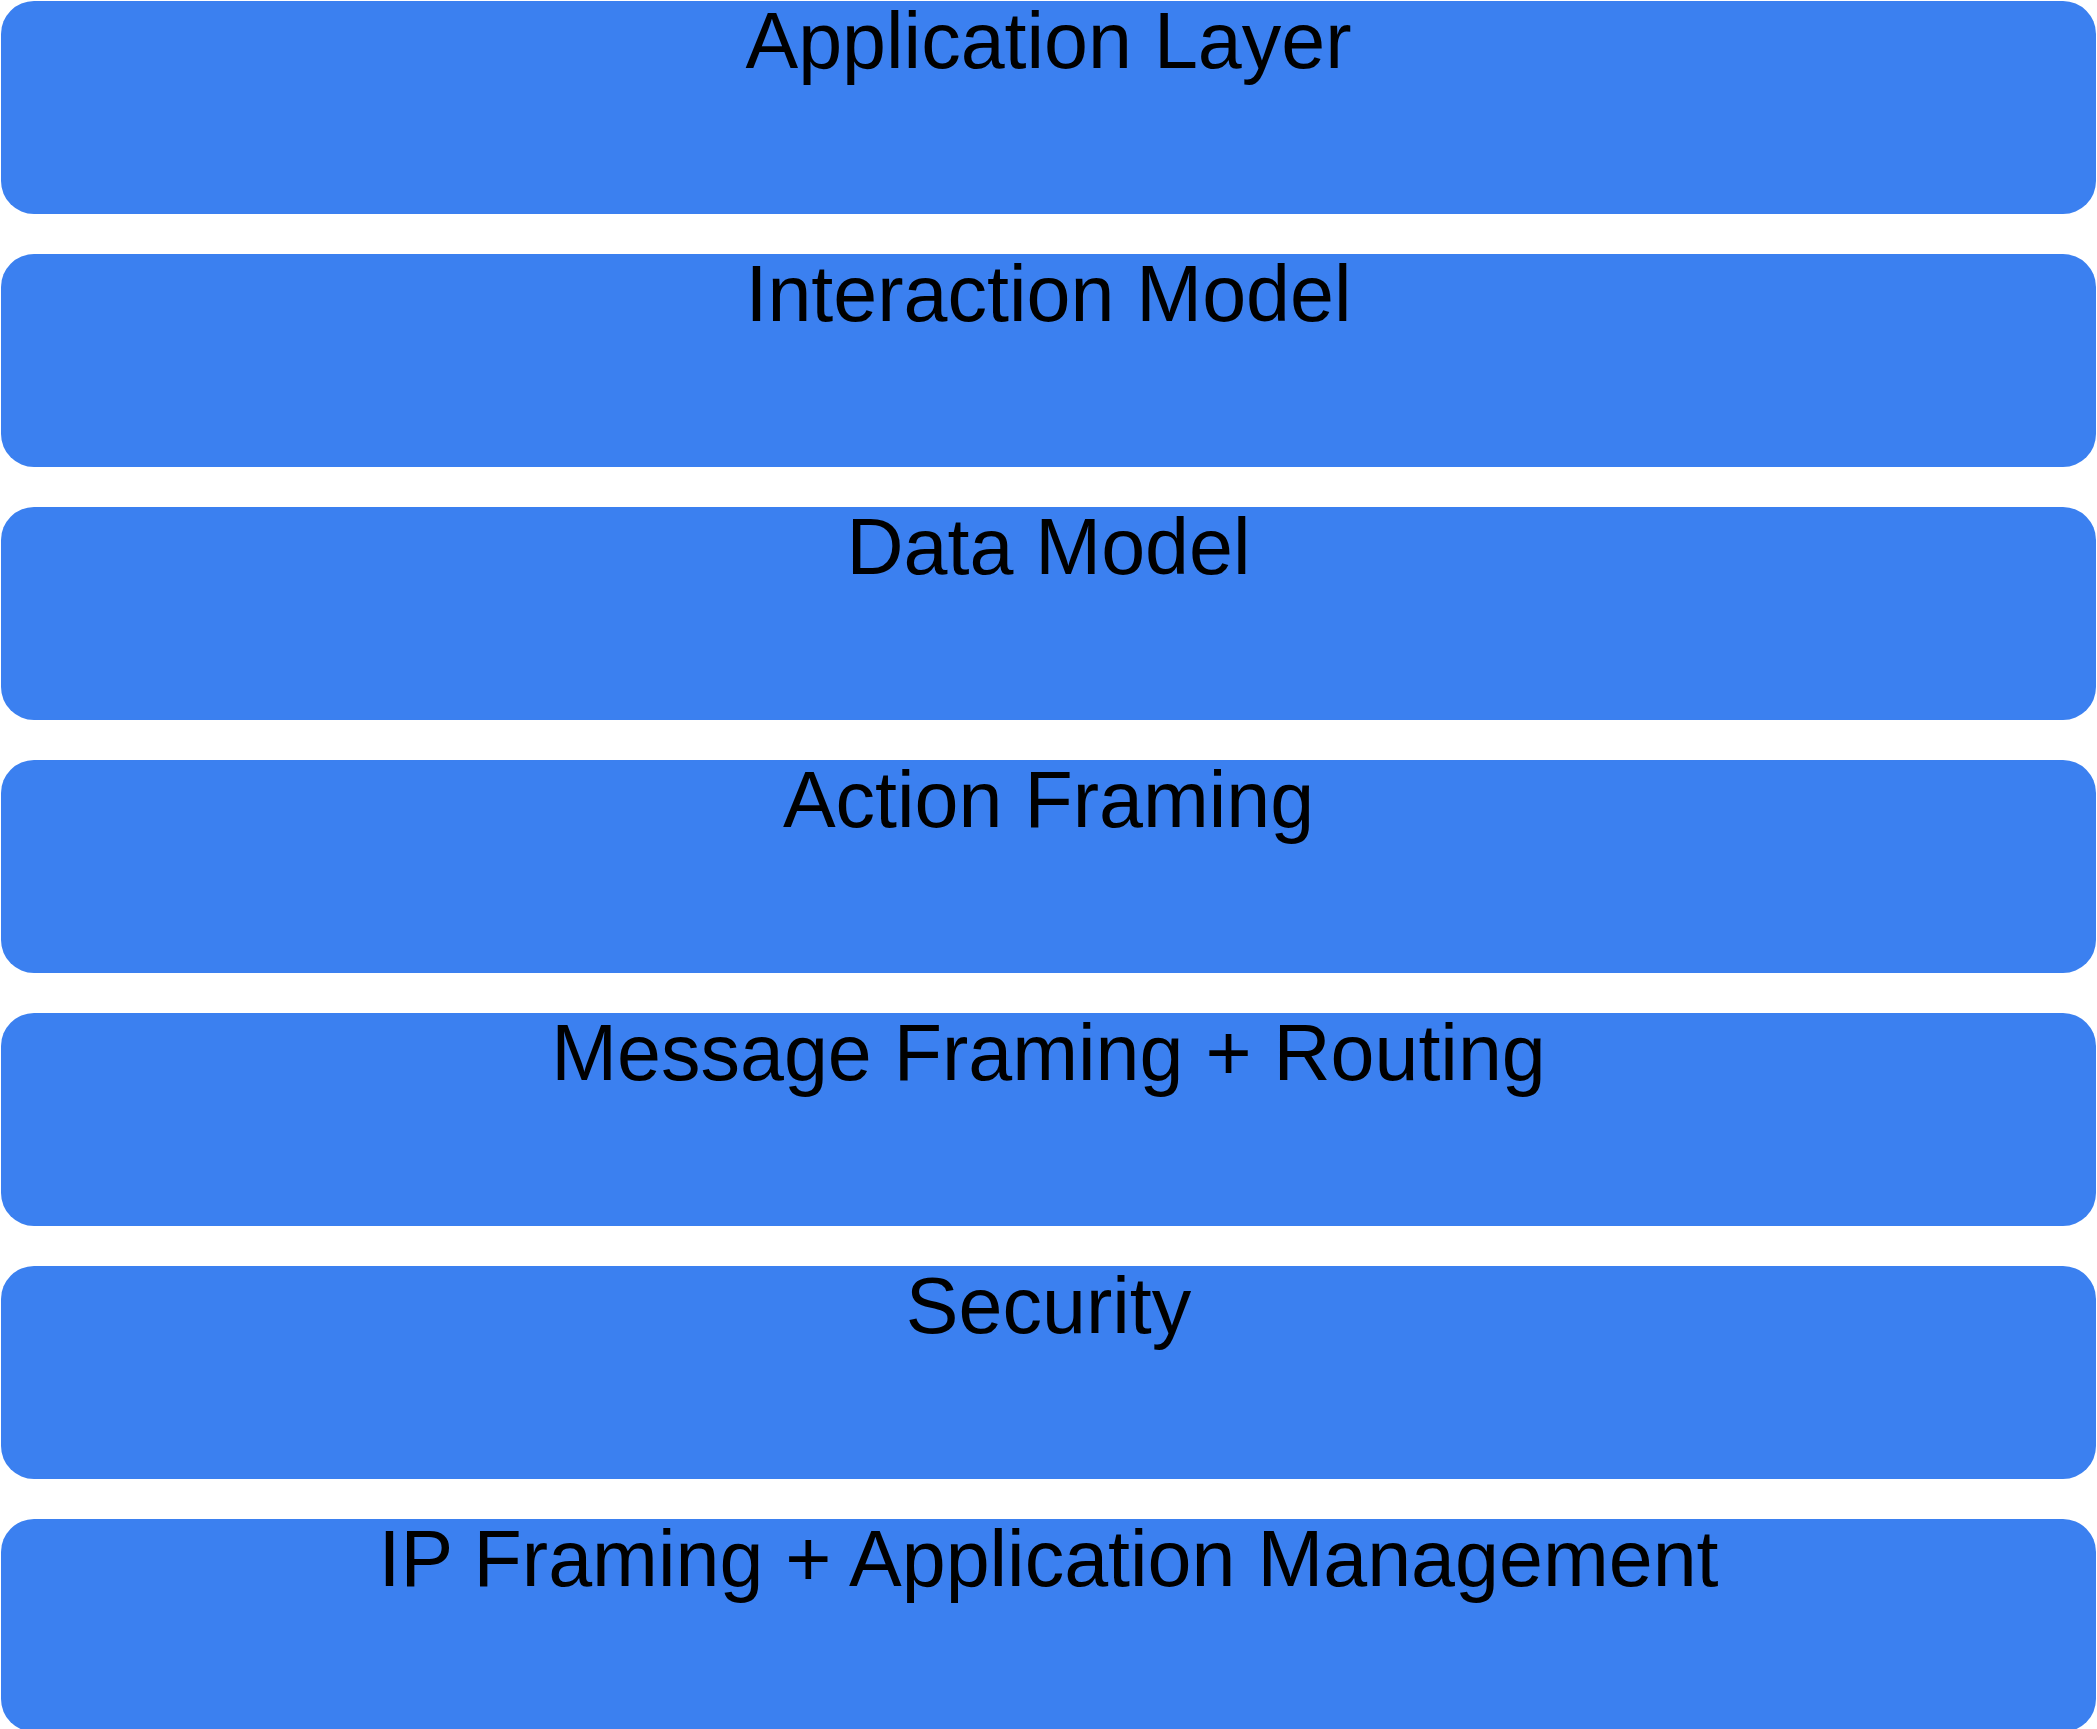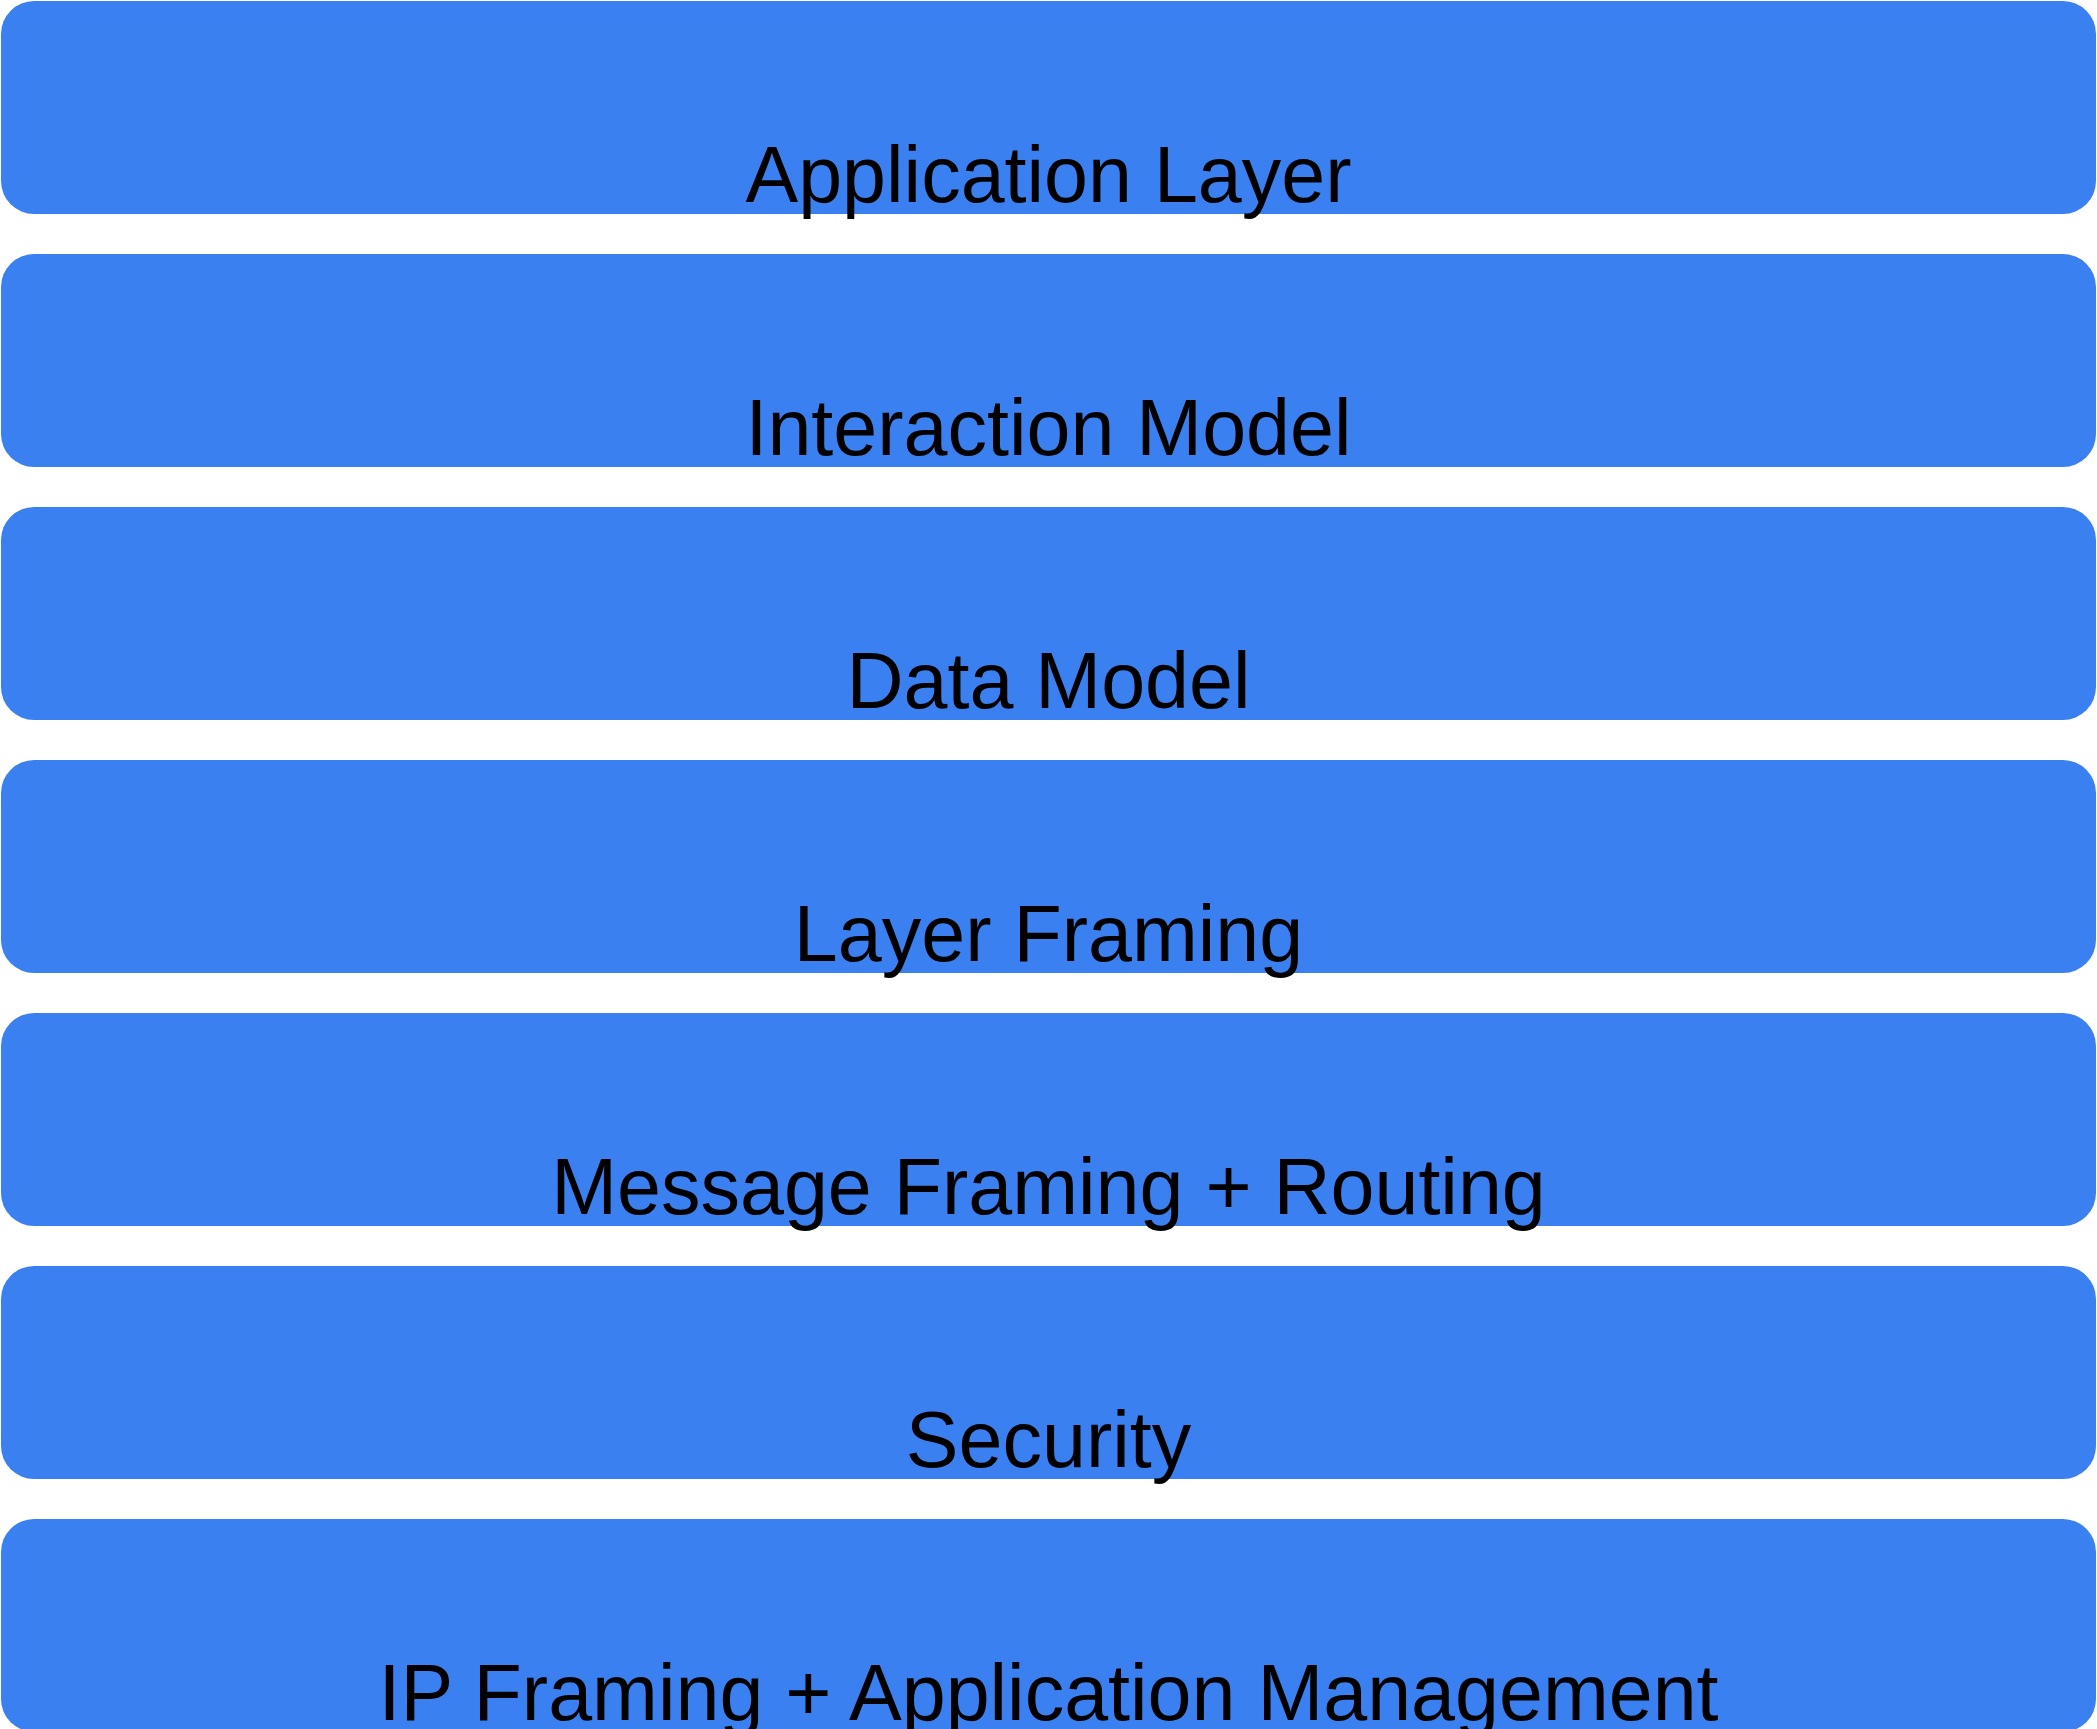--- a/index.html
+++ b/index.html
@@ -22,21 +22,21 @@
     width: 2095px;
     margin: 0 auto;
     padding-top: 1.4px;
   }
   .layer {
     height: 213px;
     flex: 0 0 213px;
     background: var(--layer-fill, #3B80F0);
     border-radius: 33px;
     display: flex;
-    align-items: flex-end;
+    align-items: flex-start;
     justify-content: center;
   }
   .layer-label {
     color: var(--label-color, #000000);
     font-size: 79px;
     font-weight: 400;
     letter-spacing: 0;
     white-space: nowrap;
     line-height: 1;
     text-align: center;
@@ -54,21 +54,21 @@
 
     <div class="layer">
       <span class="layer-label">Interaction Model</span>
     </div>
 
     <div class="layer">
       <span class="layer-label">Data Model</span>
     </div>
 
     <div class="layer">
-      <span class="layer-label">Layer Framing</span>
+      <span class="layer-label">Action Framing</span>
     </div>
 
     <div class="layer">
       <span class="layer-label">Message Framing + Routing</span>
     </div>
 
     <div class="layer">
       <span class="layer-label">Security</span>
     </div>
 

